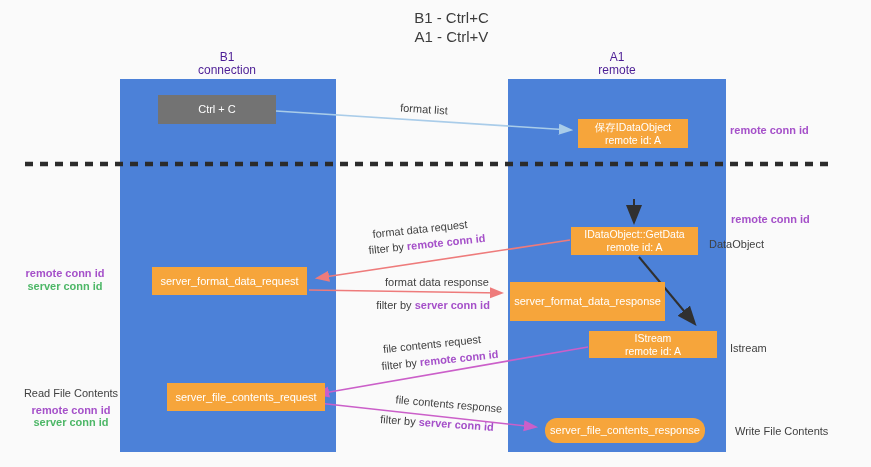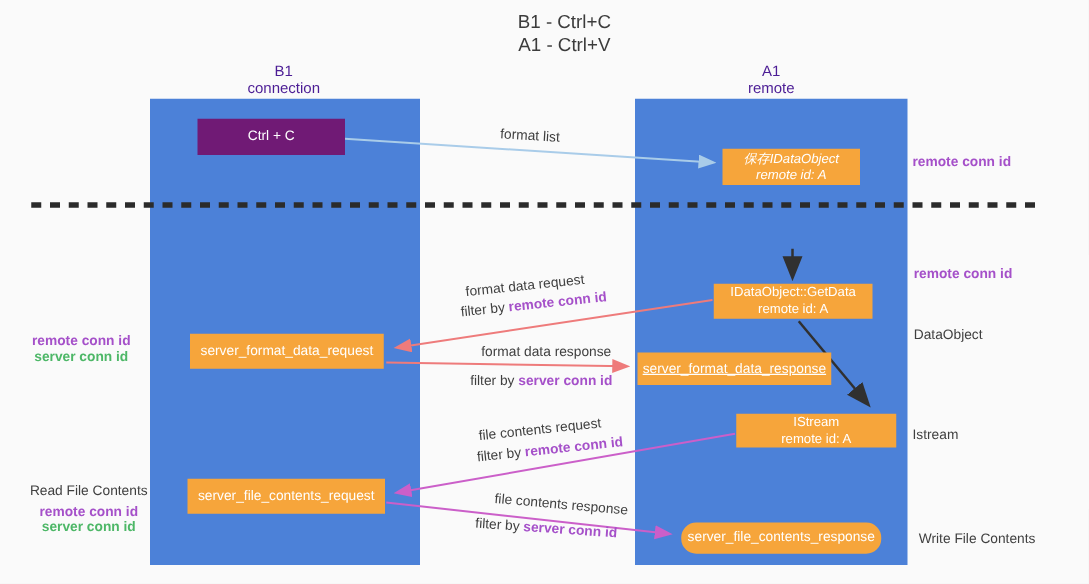--- a/index.html
+++ b/index.html
@@ -24,21 +24,21 @@
   }
   .lane-left  { left:120px; }
   .lane-right { left:508px; width:218px; }
   svg.wires { position:absolute; left:0; top:0; z-index:3; }
   .node {
     position:absolute; z-index:4; color:#ffffff;
     display:flex; flex-direction:column; align-items:center; justify-content:center;
     text-align:center; font-size:11px; line-height:13px;
   }
   .node.orange { background:#f6a53b; }
-  .node.green  { background:#701a75; }
+  .node.green  { background:#737373; }
   .node.small  { font-size:10.5px; line-height:13px; }
   .edge-label {
     position:absolute; z-index:5; white-space:nowrap;
     font-size:11px; color:#3f3f3f;
     transform:translate(-50%,-50%);
   }
   .side-label {
     position:absolute; z-index:5; white-space:nowrap;
     font-size:11px; color:#3f3f3f;
   }
@@ -98,45 +98,45 @@
 
     <line x1="588" y1="347" x2="318" y2="394" stroke="#cb5fc9" stroke-width="1.6" marker-end="url(#mMagenta)"></line>
 
     <line x1="309" y1="402" x2="535" y2="427" stroke="#cb5fc9" stroke-width="1.6" marker-end="url(#mMagenta)"></line>
   </svg>
 
   <div class="node green" style="left:158px; top:95px; width:118px; height:29px;">
     <span>Ctrl + C</span>
   </div>
 
-  <div class="node orange small" style="left:578px; top:119px; width:110px; height:29px;font-style:italic;">
+  <div class="node orange small" style="left:578px; top:119px; width:110px; height:29px;">
     <span>保存IDataObject</span>
     <span>remote id: A</span>
   </div>
 
 
   <div class="node orange small" style="left:571px; top:227px; width:127px; height:28px;">
     <span>IDataObject::GetData</span>
     <span>remote id: A</span>
   </div>
 
   <div class="node orange" style="left:152px; top:267px; width:155px; height:28px;">
     <span>server_format_data_request</span>
   </div>
 
-  <div class="node orange" style="left:510px; top:282px; width:155px; height:26px;text-decoration:underline;">
+  <div class="node orange" style="left:510px; top:282px; width:155px; height:39px;">
     <span>server_format_data_response</span>
   </div>
 
   <div class="node orange small" style="left:589px; top:331px; width:128px; height:27px;">
     <span>IStream</span>
     <span>remote id: A</span>
   </div>
 
-  <div class="node orange" style="left:150px; top:383px; width:158px; height:28px;">
+  <div class="node orange" style="left:167px; top:383px; width:158px; height:28px;">
     <span>server_file_contents_request</span>
   </div>
 
   <div class="node orange" style="left:545px; top:418px; width:160px; height:25px;border-radius:12px;">
     <span>server_file_contents_response</span>
   </div>
 
   <div class="edge-label" style="left:424px; top:109px; transform:translate(-50%,-50%) rotate(3.5deg);">format list</div>
 
   <div class="edge-label" style="left:420px; top:229px; transform:translate(-50%,-50%) rotate(-6deg);">format data request</div>
@@ -160,21 +160,21 @@
   <div class="edge-label" style="left:449px; top:404px; transform:translate(-50%,-50%) rotate(5deg);">file contents response</div>
 
   <div class="edge-label" style="left:437px; top:423px; transform:translate(-50%,-50%) rotate(4deg);">
     <span>filter by </span><span class="purple">server conn id</span>
   </div>
 
   <div class="side-label purple" style="left:730px; top:124px;">remote conn id</div>
 
   <div class="side-label purple" style="left:731px; top:213px;">remote conn id</div>
 
-  <div class="side-label" style="left:731px; top:238px;margin-top:24px;">DataObject</div>
+  <div class="side-label" style="left:709px; top:238px;">DataObject</div>
 
   <div class="side-label" style="left:730px; top:342px;">Istream</div>
 
   <div class="side-label" style="left:735px; top:425px;">Write File Contents</div>
 
   <div class="side-label stack" style="left:15px; top:267px; width:100px;">
     <div class="purple">remote conn id</div>
     <div class="greentxt">server conn id</div>
   </div>
 

